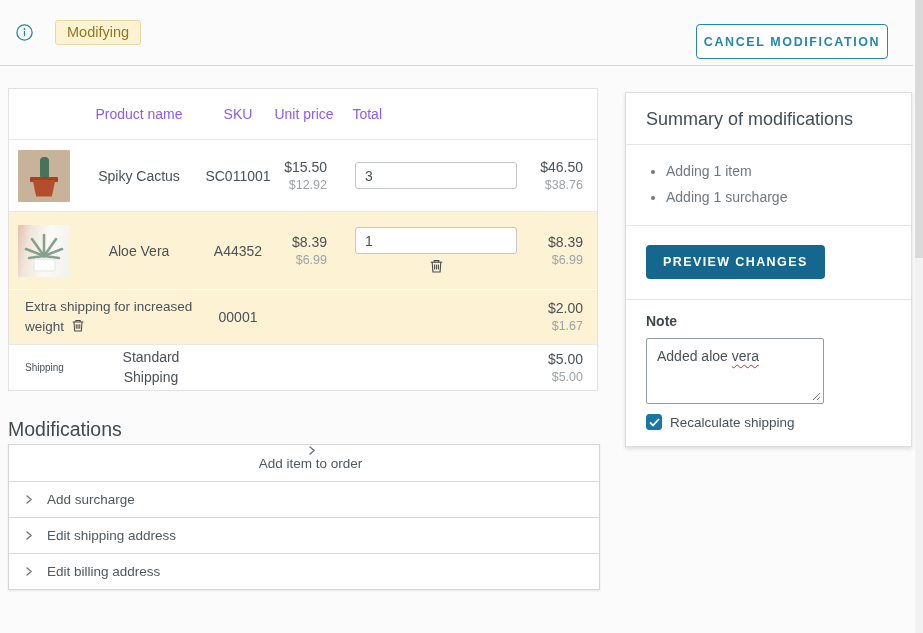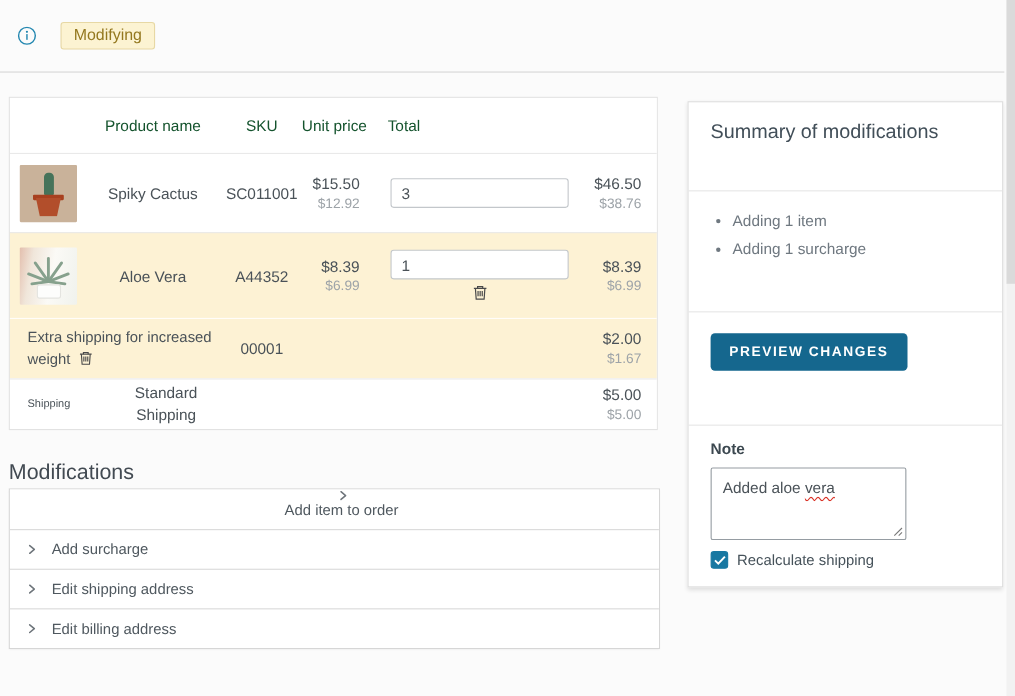--- a/index.html
+++ b/index.html
@@ -21,21 +21,21 @@
            border-radius:3px; color:#94781f; font-size:14.5px; padding:3px 11px 4px; }
   .cancel-btn { position:absolute; right:25px; top:24px; height:35px; width:192px;
            background:#fff; border:1px solid #2387b0; color:#2387b0; border-radius:4px;
            font-family:"Liberation Sans",sans-serif;
            font-size:12.5px; font-weight:bold; letter-spacing:1.6px; cursor:pointer; }
 
   
   .items-table { position:absolute; left:8px; top:88px; width:590px;
                  background:#fff; border:1px solid #e2e2e2; }
   .trow { display:flex; align-items:center; border-top:1px solid #e9e9e9; background:#fff; }
-  .trow.thead { border-top:none; height:50px; color:#14532d; font-size:13px; }
+  .trow.thead { border-top:none; height:50px; color:#8b5cf6; font-size:13px; }
   .trow.hl { background:#fdf2d4; }
   .trow.hl + .trow.hl { border-top:1px solid rgba(255,255,255,.85); }
   .c-img   { width:66px; padding-left:9px; }
   .c-name  { width:128px; text-align:center; font-size:14px; }
   .c-sku   { width:70px; text-align:center; font-size:14px; }
   .c-price { width:62px; text-align:right; padding-right:8px; font-size:14px; line-height:1.35; }
   .c-qty   { width:201px; display:flex; flex-direction:column; align-items:flex-start; }
   .c-total { width:61px; text-align:right; padding-right:14px; font-size:14px; line-height:1.35; }
   .thead .c-price { text-align:center; padding-right:0; line-height:1.3; }
   .thead .c-qty { display:block; text-align:left; padding-left:20px; }
@@ -62,21 +62,21 @@
               display:inline; }
   .sp-label .trash { display:inline-block; vertical-align:-2px; margin-left:7px; cursor:pointer; }
   .ship-c1 { width:90px; padding-left:16px; font-size:10px; }
   .ship-c2 { width:104px; text-align:center; font-size:14px; line-height:1.4; }
   .fill { flex:1; }
 
   
   .panel { position:absolute; left:625px; top:92px; width:287px; background:#fff;
            border:1px solid #dedede; box-shadow:0 2px 4px rgba(0,0,0,.12); }
   .panel-title { padding:16px 20px 14px; font-size:18px; color:#414e58; }
-  .panel-sec { border-top:1px solid #e6e6e6;margin-top:29px; }
+  .panel-sec { border-top:1px solid #e6e6e6; }
   .panel-list { padding:13px 20px 15px 40px; }
   .panel-list li { color:#6f7880; font-size:14px; line-height:26px; }
   .panel-list li::marker { color:#6f7880; }
   .note-sec { padding:13px 20px 16px; }
   .note-label { font-size:14px; font-weight:bold; color:#3c4850; margin-bottom:9px; }
   .note-box { width:178px; height:66px; border:1px solid #959ca2; border-radius:2px;
               padding:9px 10px; font-size:14px; color:#4a5258; position:relative;
               background:#fff; cursor:text; }
   .misspell { text-decoration:underline; text-decoration-style:wavy;
               text-decoration-color:#d93025; text-decoration-thickness:1px;
@@ -113,20 +113,21 @@
 
 <div class="topbar">
   <span class="info-ic">
     <svg width="17" height="17" viewBox="0 0 17 17">
       <circle cx="8.5" cy="8.5" r="7.6" stroke="#2387b0" stroke-width="1.3" fill="none"></circle>
       <circle cx="8.5" cy="4.9" r="1" fill="#2387b0"></circle>
       <rect x="7.85" y="7" width="1.3" height="5.2" fill="#2387b0"></rect>
     </svg>
   </span>
   <span class="badge">Modifying</span>
+  <button class="cancel-btn">CANCEL MODIFICATION</button>
 </div>
 
 <div class="items-table">
 
   <div class="trow thead">
     <div class="c-img"></div>
     <div class="c-name">Product name</div>
     <div class="c-sku">SKU</div>
     <div class="c-price">Unit price</div>
     <div class="c-total">Total</div>

